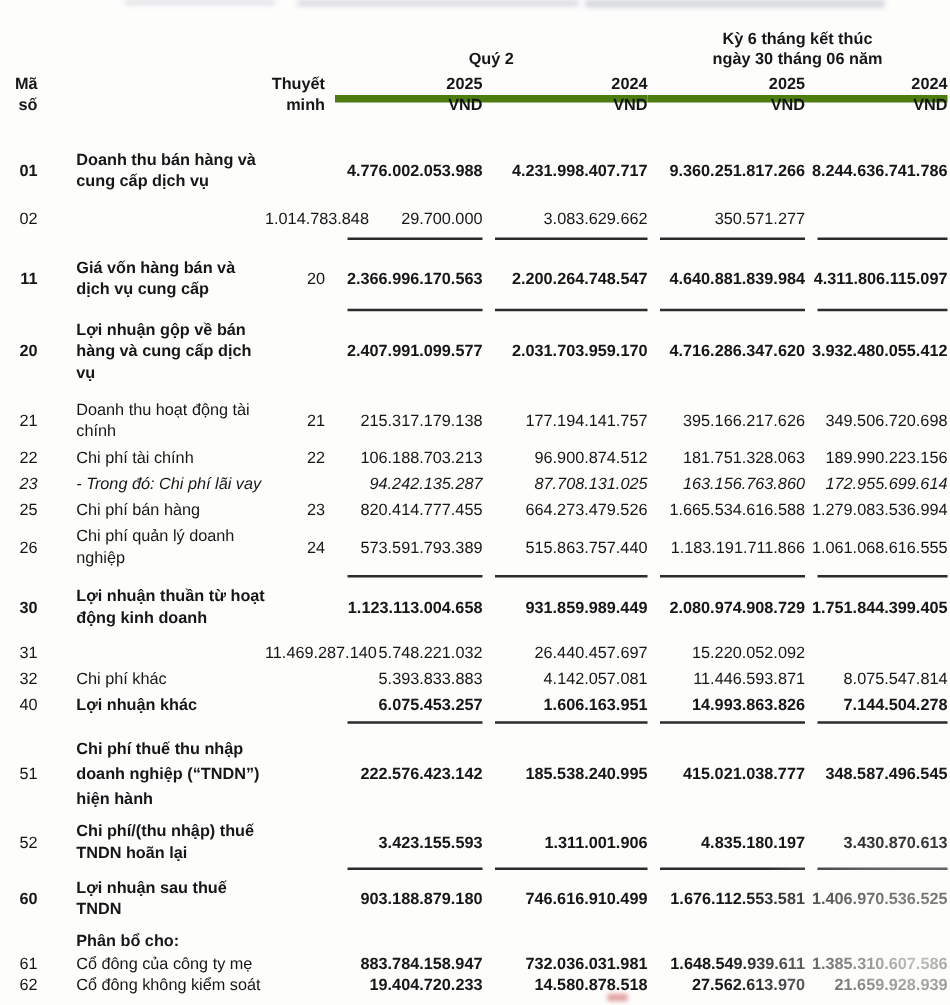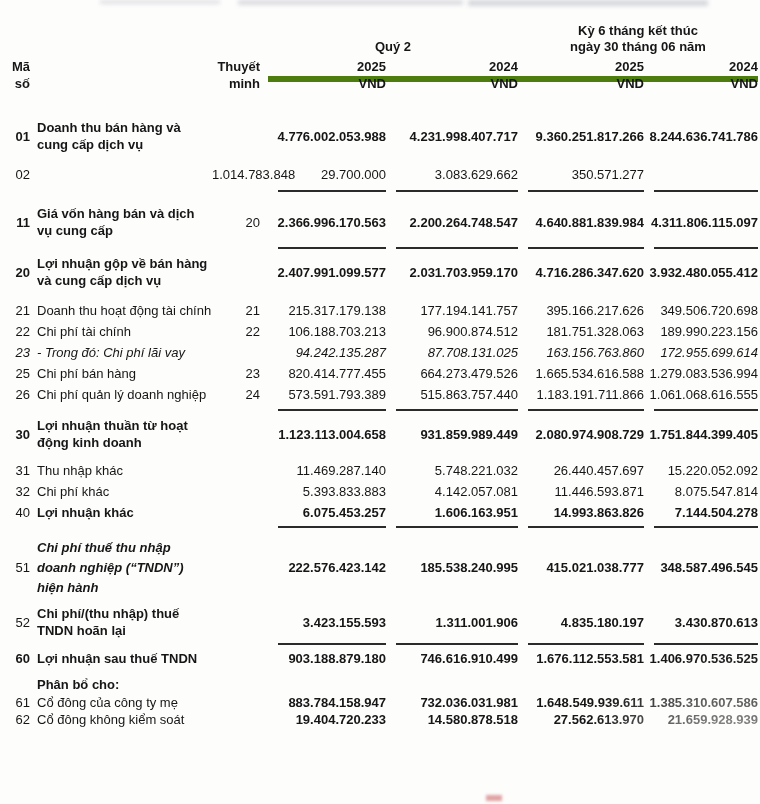--- a/index.html
+++ b/index.html
@@ -4,29 +4,29 @@
 <style>
   html,body{margin:0;padding:0;background:#e9e9e9;}
   .page{
     width:760px;height:804px;margin:0 auto;position:relative;overflow:hidden;
     background:#fdfdfc;color:#161616;
     font-family:"Liberation Sans","DejaVu Sans",sans-serif;
     font-size:13px;line-height:17px;
   }
   .grid{display:grid;grid-template-columns:30px 182px 56px 118px 132px 126px 114px;align-items:center;}
   .code{text-align:right;}
-  .label{padding-left:7px;}
+  .label{padding-left:7px;margin-left:24px;}
   .note{text-align:right;padding-right:8px;}
   .num{text-align:right;white-space:nowrap;}
   .b{font-weight:bold;}
   .vb .num{font-weight:bold;}
   .it{font-style:italic;}
   .lw170 .label span{display:inline-block;max-width:170px;}
   .lw186 .label span{display:inline-block;max-width:186px;}
-  .lw158 .label span{display:inline-block;max-width:158px;font-style:italic;}
+  .lw158 .label span{display:inline-block;max-width:158px;}
   .lw168 .label span{display:inline-block;max-width:168px;}
   .lh20{line-height:20px;}
   
   .hA{margin-top:22px;height:16px;}
   .hB{height:16px;font-weight:bold;}
   .hB .gcell{border-bottom:6px solid #4d7c0f;padding-bottom:21px;align-self:end;}
   .hA .gcell,.hB .gcell{text-align:center;font-weight:bold;}
   .g45{grid-column:4/6;}
   .g67{grid-column:6/8;}
   .hC{margin-top:4px;font-weight:bold;}
@@ -214,21 +214,20 @@
     <div class="label"><span>Lợi nhuận thuần từ hoạt động kinh doanh</span></div>
     <div class="note"></div>
     <div class="num">1.123.113.004.658</div>
     <div class="num">931.859.989.449</div>
     <div class="num">2.080.974.908.729</div>
     <div class="num">1.751.844.399.405</div>
   </div>
 
   <div class="grid mt11">
     <div class="code">31</div>
-    <div class="label"><span>Thu nhập khác</span></div>
     <div class="note"></div>
     <div class="num">11.469.287.140</div>
     <div class="num">5.748.221.032</div>
     <div class="num">26.440.457.697</div>
     <div class="num">15.220.052.092</div>
   </div>
 
   <div class="grid mt4">
     <div class="code">32</div>
     <div class="label"><span>Chi phí khác</span></div>

